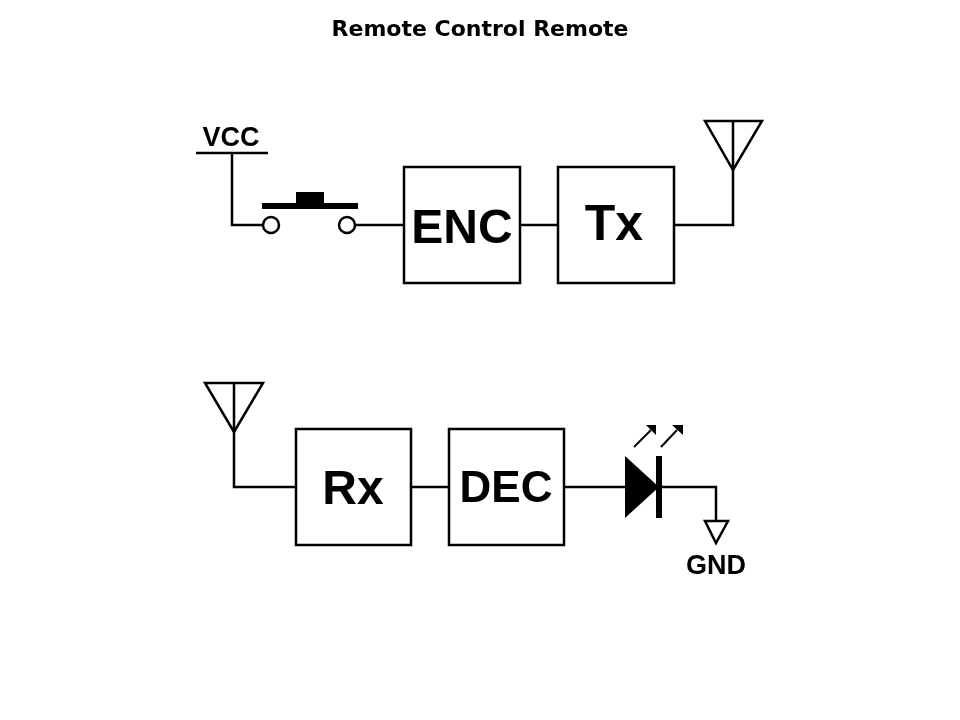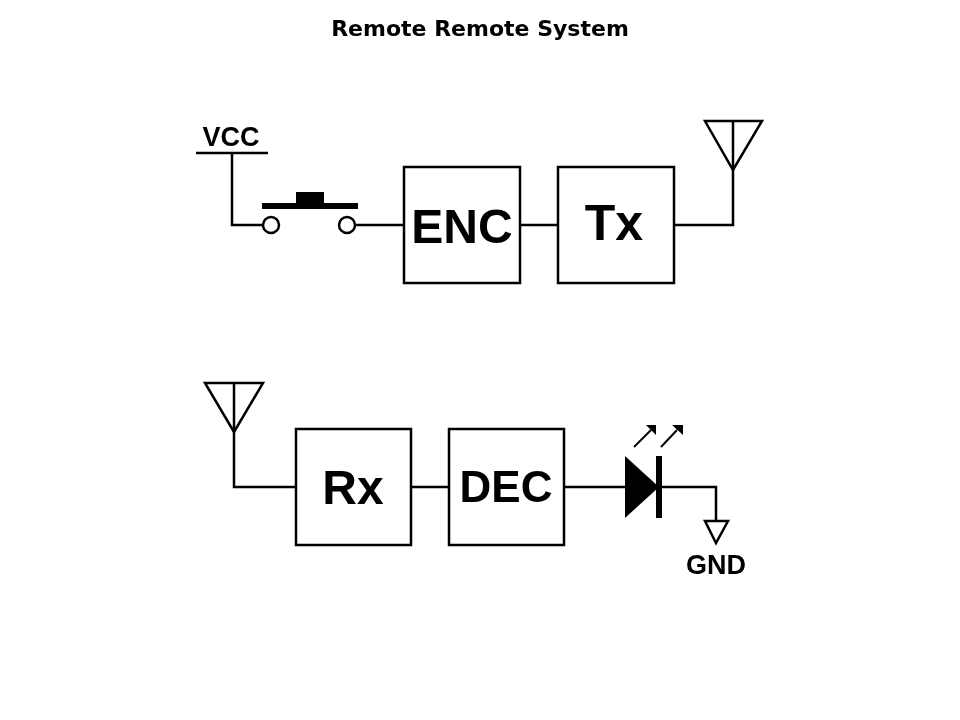--- a/index.html
+++ b/index.html
@@ -10,21 +10,21 @@
     font-family: "DejaVu Sans", sans-serif; font-weight: bold; font-size: 22px; color: #000;
   }
   svg { position: absolute; left: 0; top: 0; }
   .lbl { font-family: "Liberation Sans", sans-serif; font-weight: bold; fill: #000; }
   .wire { stroke: #000; stroke-width: 2.5; fill: none; }
   .box { stroke: #000; stroke-width: 2.5; fill: #fff; }
 </style>
 </head>
 <body>
 
-<div class="title">Remote Remote System</div>
+<div class="title">Remote Control Remote</div>
 
 <svg width="960" height="720" viewBox="0 0 960 720">
 
   <g>
 
     <text class="lbl" x="231" y="146" font-size="27" text-anchor="middle">VCC</text>
     <line class="wire" x1="196" y1="153" x2="268" y2="153"></line>
 
     <polyline class="wire" points="232,153 232,225 262,225"></polyline>
 

